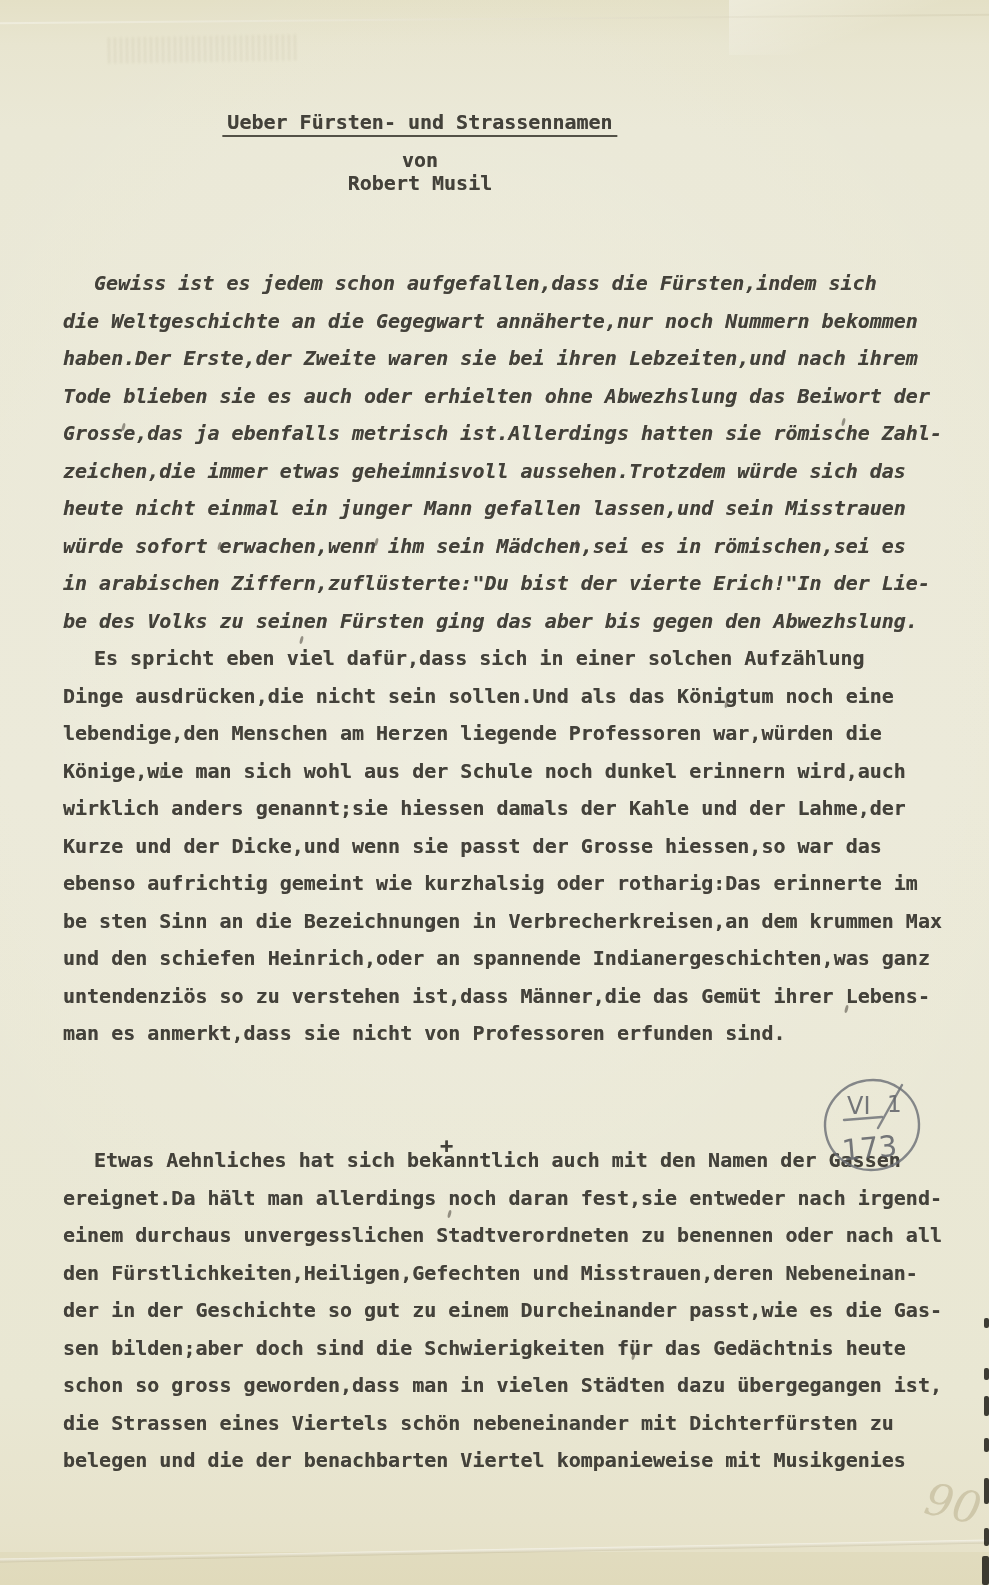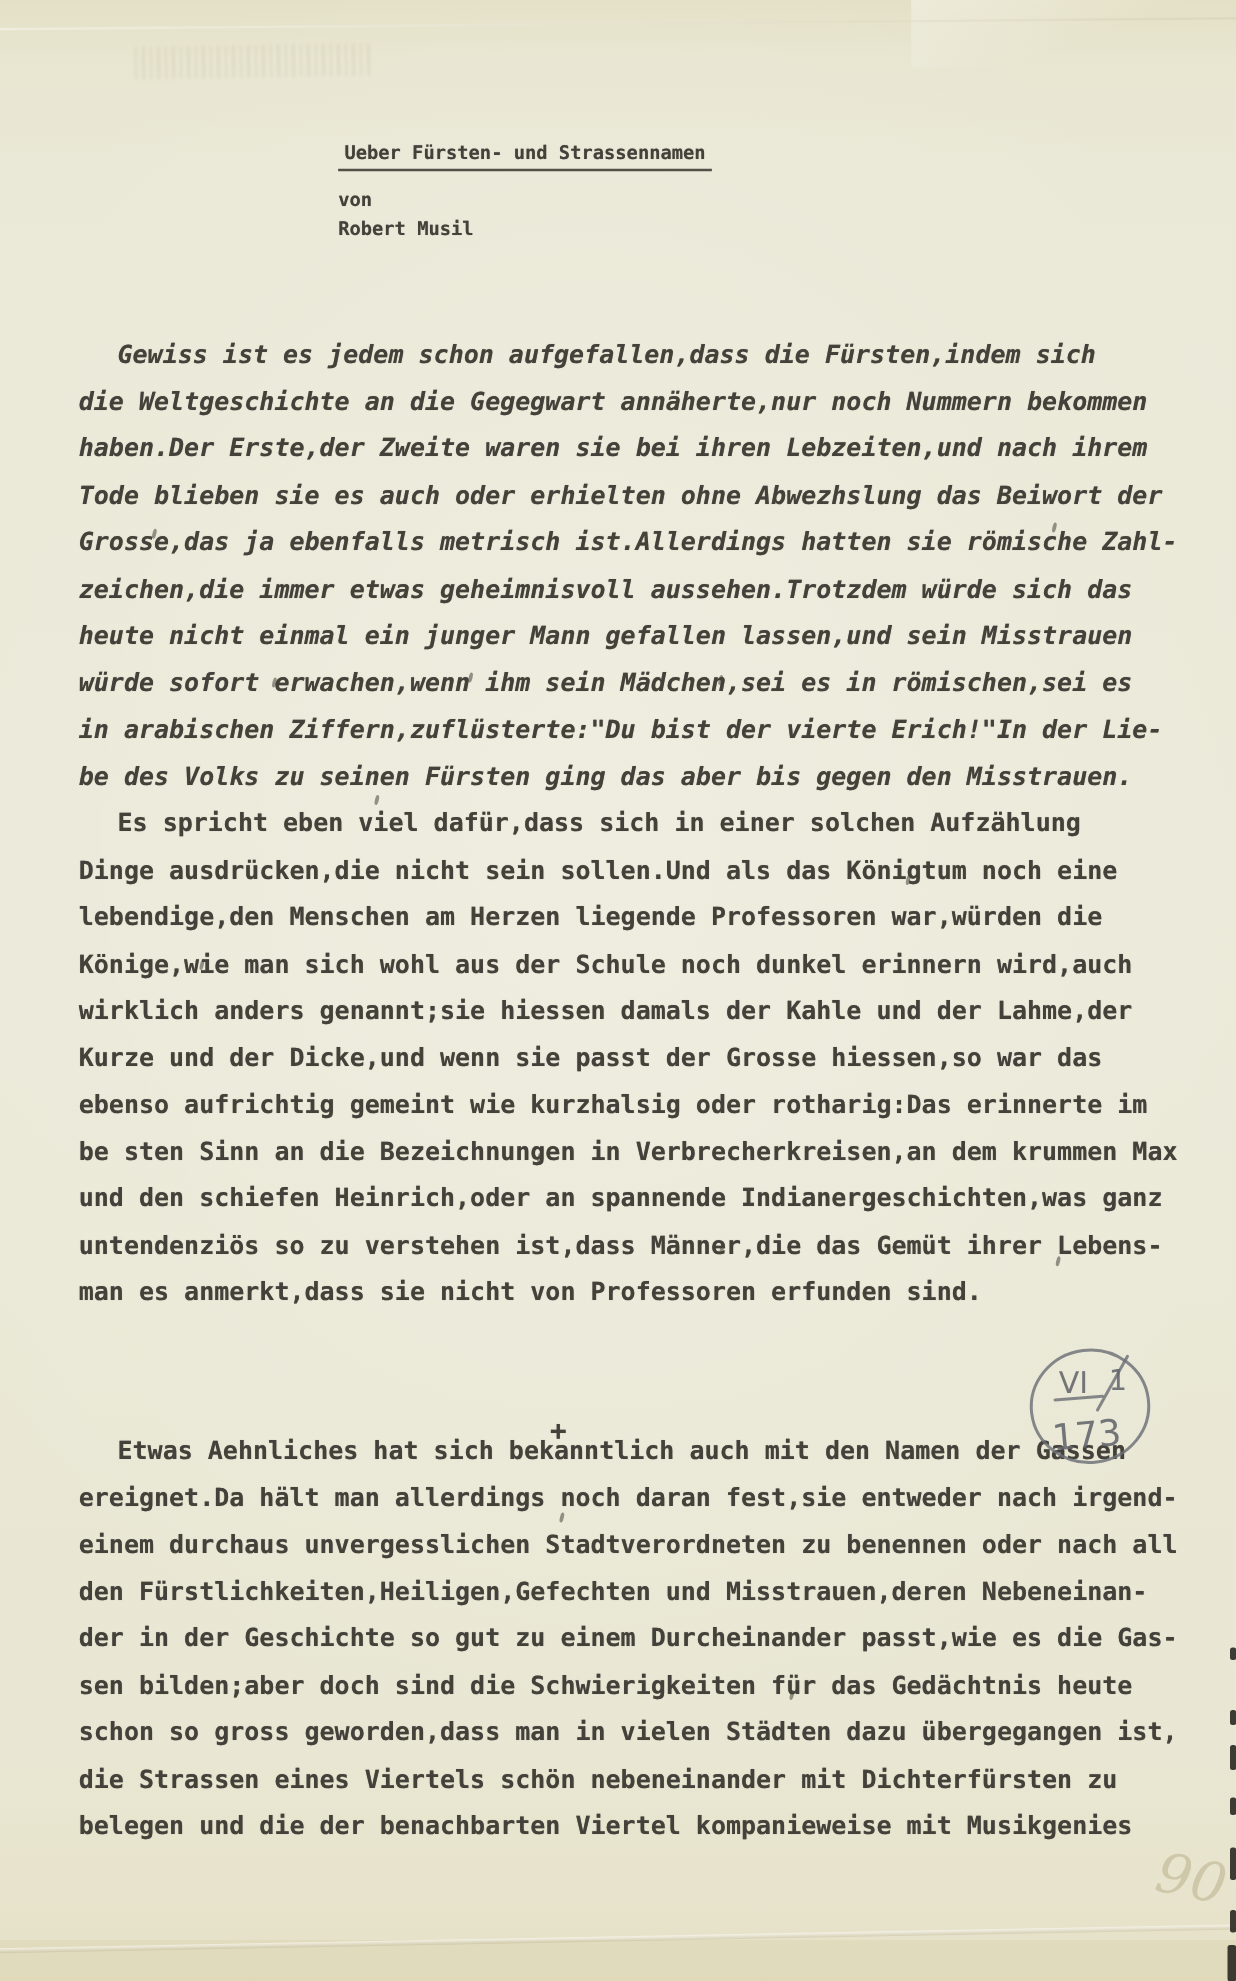--- a/index.html
+++ b/index.html
@@ -11,21 +11,21 @@
     background:
       radial-gradient(ellipse 900px 1100px at 48% 42%, rgba(255,255,255,0.20), rgba(255,255,255,0) 70%),
       linear-gradient(180deg, #e4e0c6 0px, #e8e5d0 45px, #eae8d6 130px, #ebe9d8 50%, #e9e7d3 88%, #e7e3cc 96%, #e5e0c5 100%);
     font-family:"DejaVu Sans Mono", monospace;
     color:#43413a;
   }
   
   .tw { font-weight:bold; text-shadow:0 0 0.6px rgba(62,58,50,0.55); }
   .header {
     position:absolute; top:111px; left:420px; transform:translateX(-50%);
-    text-align:left; font-size:15px; line-height:23px; white-space:nowrap;
+    text-align:center; font-size:20px; line-height:23px; white-space:nowrap;
   }
   .title-line { display:inline-block; border-bottom:2px solid rgba(62,59,50,0.88); padding:0 5px 1px 5px; }
   .byline { margin-top:12px; }
   .para { position:absolute; left:63px; width:885px; font-size:20px; }
   .line { height:37.5px; line-height:37.5px; white-space:pre; letter-spacing:0; }
   .indent { text-indent:31px; }
   #p1 { top:265px;font-style:italic; }
   #p2 { top:640px; }
   #p3 { top:1142px; }
   .separator-row { position:absolute; top:1133px; left:0; width:989px; height:38px; }
@@ -79,21 +79,21 @@
   <div id="p1" class="para tw">
     <div class="line indent">Gewiss ist es jedem schon aufgefallen,dass die Fürsten,indem sich</div>
     <div class="line">die Weltgeschichte an die Gegegwart annäherte,nur noch Nummern bekommen</div>
     <div class="line">haben.Der Erste,der Zweite waren sie bei ihren Lebzeiten,und nach ihrem</div>
     <div class="line">Tode blieben sie es auch oder erhielten ohne Abwezhslung das Beiwort der</div>
     <div class="line">Grosse,das ja ebenfalls metrisch ist.Allerdings hatten sie römische Zahl-</div>
     <div class="line">zeichen,die immer etwas geheimnisvoll aussehen.Trotzdem würde sich das</div>
     <div class="line">heute nicht einmal ein junger Mann gefallen lassen,und sein Misstrauen</div>
     <div class="line">würde sofort erwachen,wenn ihm sein Mädchen,sei es in römischen,sei es</div>
     <div class="line">in arabischen Ziffern,zuflüsterte:"Du bist der vierte Erich!"In der Lie-</div>
-    <div class="line">be des Volks zu seinen Fürsten ging das aber bis gegen den Misstrauen.</div>
+    <div class="line">be des Volks zu seinen Fürsten ging das aber bis gegen den Abwezhslung.</div>
   </div>
 
   <div id="p2" class="para tw">
     <div class="line indent">Es spricht eben viel dafür,dass sich in einer solchen Aufzählung</div>
     <div class="line">Dinge ausdrücken,die nicht sein sollen.Und als das Königtum noch eine</div>
     <div class="line">lebendige,den Menschen am Herzen liegende Professoren war,würden die</div>
     <div class="line">Könige,wie man sich wohl aus der Schule noch dunkel erinnern wird,auch</div>
     <div class="line">wirklich anders genannt;sie hiessen damals der Kahle und der Lahme,der</div>
     <div class="line">Kurze und der Dicke,und wenn sie passt der Grosse hiessen,so war das</div>
     <div class="line">ebenso aufrichtig gemeint wie kurzhalsig oder rotharig:Das erinnerte im</div>

